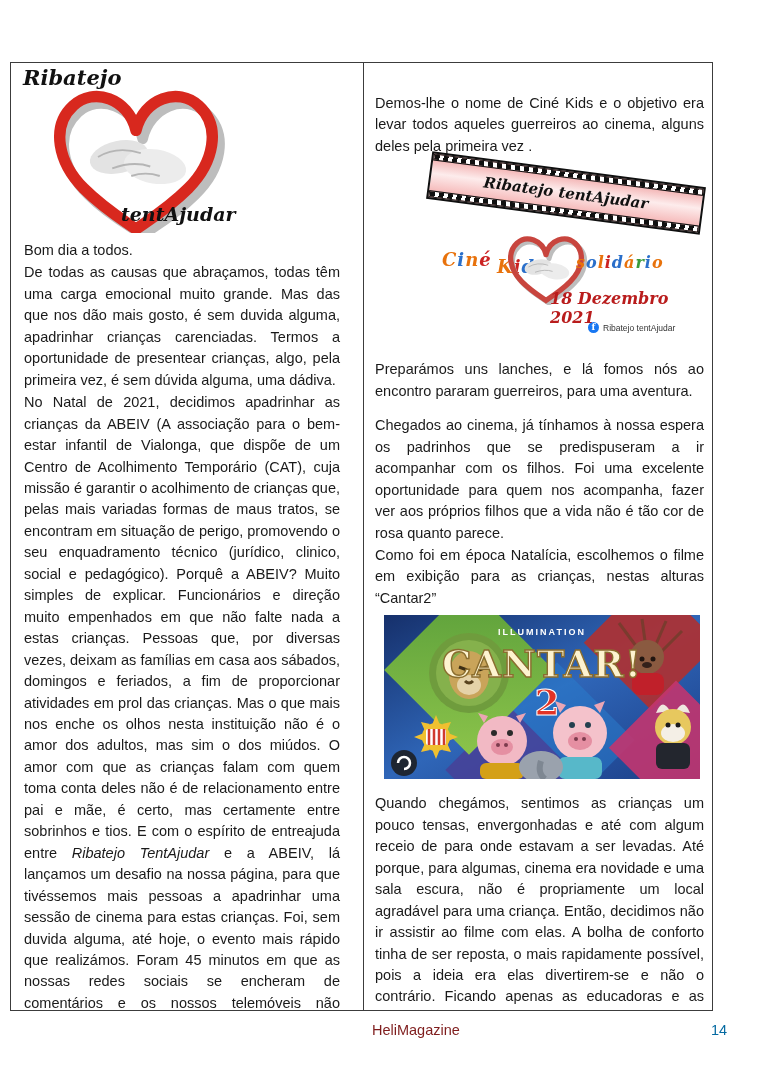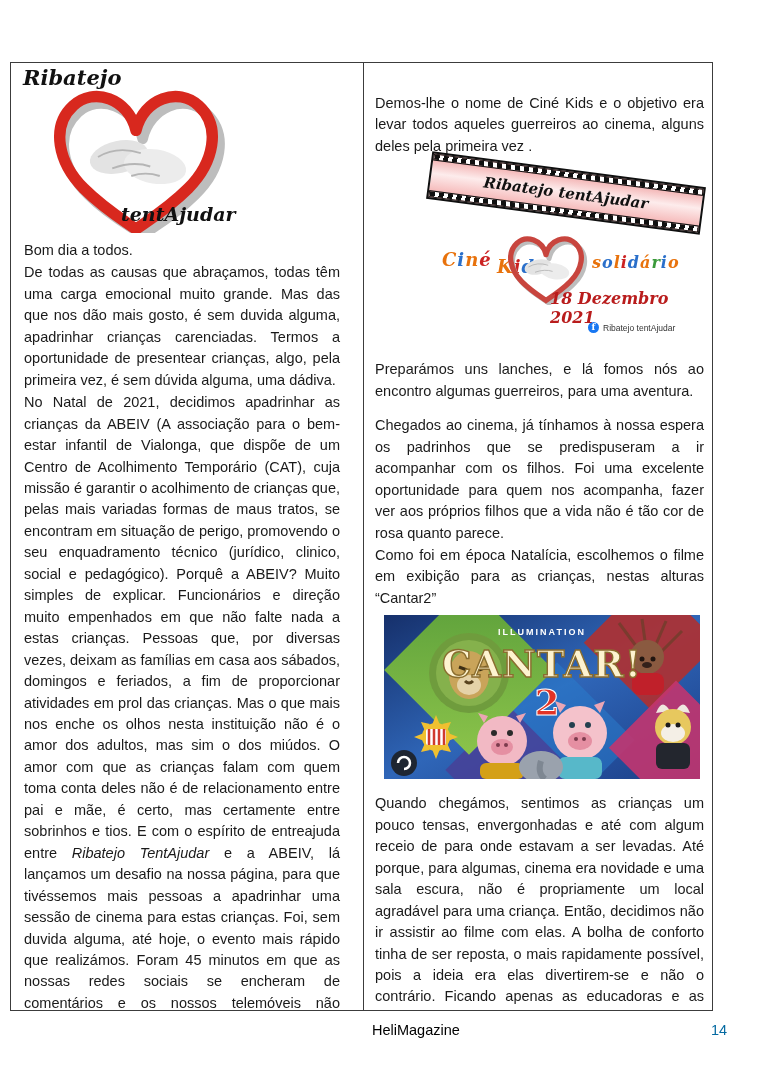--- a/index.html
+++ b/index.html
@@ -23,34 +23,34 @@
   .strip{position:absolute;left:54px;top:4px;width:272px;height:44px;transform:rotate(7.5deg);
          background:linear-gradient(180deg,#ef9d9d,#fdecec 45%,#f3a8a8);border:2px solid #101010;
          display:flex;align-items:center;justify-content:center;}
   .strip::before,.strip::after{content:"";position:absolute;left:0;right:0;height:7px;
          background:repeating-linear-gradient(90deg,#101010 0 5px,#ffffff 5px 9px);border:1px solid #101010;box-sizing:border-box;}
   .strip::before{top:0;} .strip::after{bottom:0;}
   .strip .strip-text{font-size:15px;color:#111;}
   .banner .heart-small{position:absolute;left:128px;top:64px;}
   .word-cine{position:absolute;left:68px;top:84px;font-size:18px;letter-spacing:1px;}
   .word-kids{position:absolute;left:123px;top:83px;font-size:18px;letter-spacing:1px;margin-top:8px;}
-  .word-solidario{position:absolute;left:218px;top:88px;font-size:16px;letter-spacing:1px;}
+  .word-solidario{position:absolute;left:202px;top:88px;font-size:16px;letter-spacing:1px;}
   .banner-date{position:absolute;left:176px;top:124px;font-size:16px;color:#b91c1c;}
   .fb-row{position:absolute;left:214px;top:157px;display:flex;align-items:center;gap:4px;}
   .fb-icon{width:11px;height:11px;border-radius:50%;background:#1877f2;color:#fff;font-size:9px;font-weight:bold;
            display:flex;align-items:center;justify-content:center;font-family:"DejaVu Serif",serif;line-height:1;}
   .fb-label{font-size:8.5px;color:#333;}
 
   .poster{margin:6px 0 0 10px;display:block;}
   .gap-top{margin-top:13px;}
   .p-right-first{margin-top:27px;}
   .p-after-banner{margin-top:10px;}
   .p-after-poster{margin-top:14px;}
 
-  .footer-text{position:absolute;left:372px;top:1022px;font-size:14.5px;color:#000000;}
+  .footer-text{position:absolute;left:372px;top:1022px;font-size:14.5px;color:#7f1d1d;}
   .footer-num{position:absolute;left:711px;top:1022px;font-size:14.5px;color:#0369a1;}
 </style>
 </head>
 <body>
 
 <div class="frame">
 
   <div class="cell cell-left">
 
     <div class="logo">
@@ -90,21 +90,21 @@
         <path d="M60,80 q20,-12 45,-4 M75,92 q22,-8 40,-2" stroke="#b5b5b5" stroke-width="2" fill="none"></path>
       </svg>
       <span class="word-solidario script"><span style="color: rgb(232, 114, 12);">s</span><span style="color: rgb(42, 111, 202);">o</span><span style="color: rgb(232, 114, 12);">l</span><span style="color: rgb(204, 34, 34);">i</span><span style="color: rgb(42, 111, 202);">d</span><span style="color: rgb(232, 114, 12);">á</span><span style="color: rgb(58, 154, 58);">r</span><span style="color: rgb(42, 111, 202);">i</span><span style="color: rgb(232, 114, 12);">o</span></span>
       <span class="banner-date script">18 Dezembro 2021</span>
       <span class="fb-row">
         <span class="fb-icon">f</span>
         <span class="fb-label">Ribatejo tentAjudar</span>
       </span>
     </div>
 
-    <p class="p-after-banner">Preparámos uns lanches, e lá fomos nós ao encontro algumas guerreiros, para uma aventura.</p>
+    <p class="p-after-banner">Preparámos uns lanches, e lá fomos nós ao encontro pararam guerreiros, para uma aventura.</p>
     <p class="gap-top">Chegados ao cinema, já tínhamos à nossa espera os padrinhos que se predispuseram a ir acompanhar com os filhos. Foi uma excelente oportunidade para quem nos acompanha, fazer ver aos próprios filhos que a vida não é tão cor de rosa quanto parece.</p>
     <p>Como foi em época Natalícia, escolhemos o filme em exibição para as crianças, nestas alturas “Cantar2”</p>
 
     <svg class="poster" width="316" height="164" viewBox="0 0 316 164">
       <defs>
         <linearGradient id="bg" x1="0" y1="0" x2="1" y2="1">
           <stop offset="0" stop-color="#16306b"></stop>
             <stop offset="0.5" stop-color="#2f66b8"></stop>
             <stop offset="1" stop-color="#1b3d86"></stop>
         </linearGradient>

